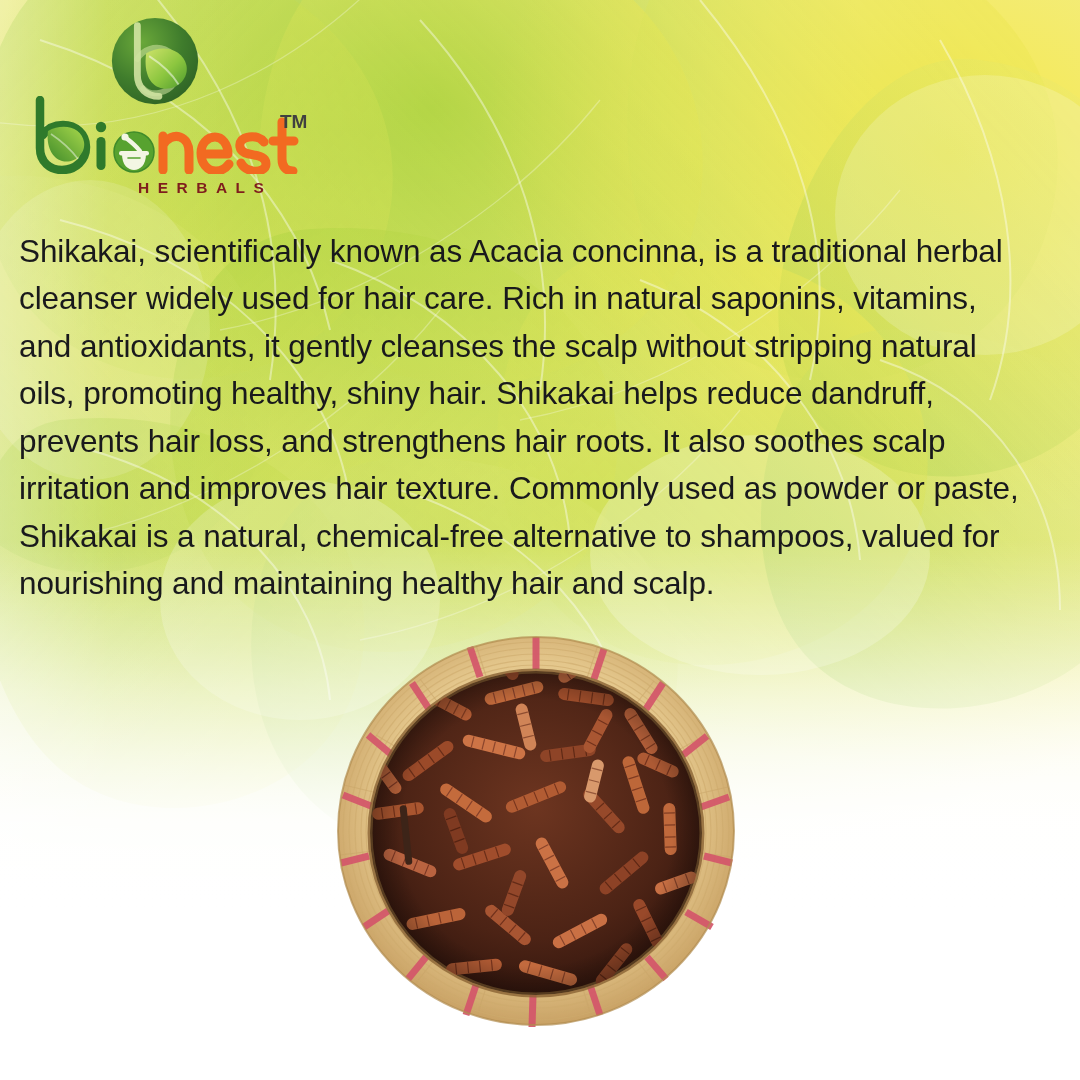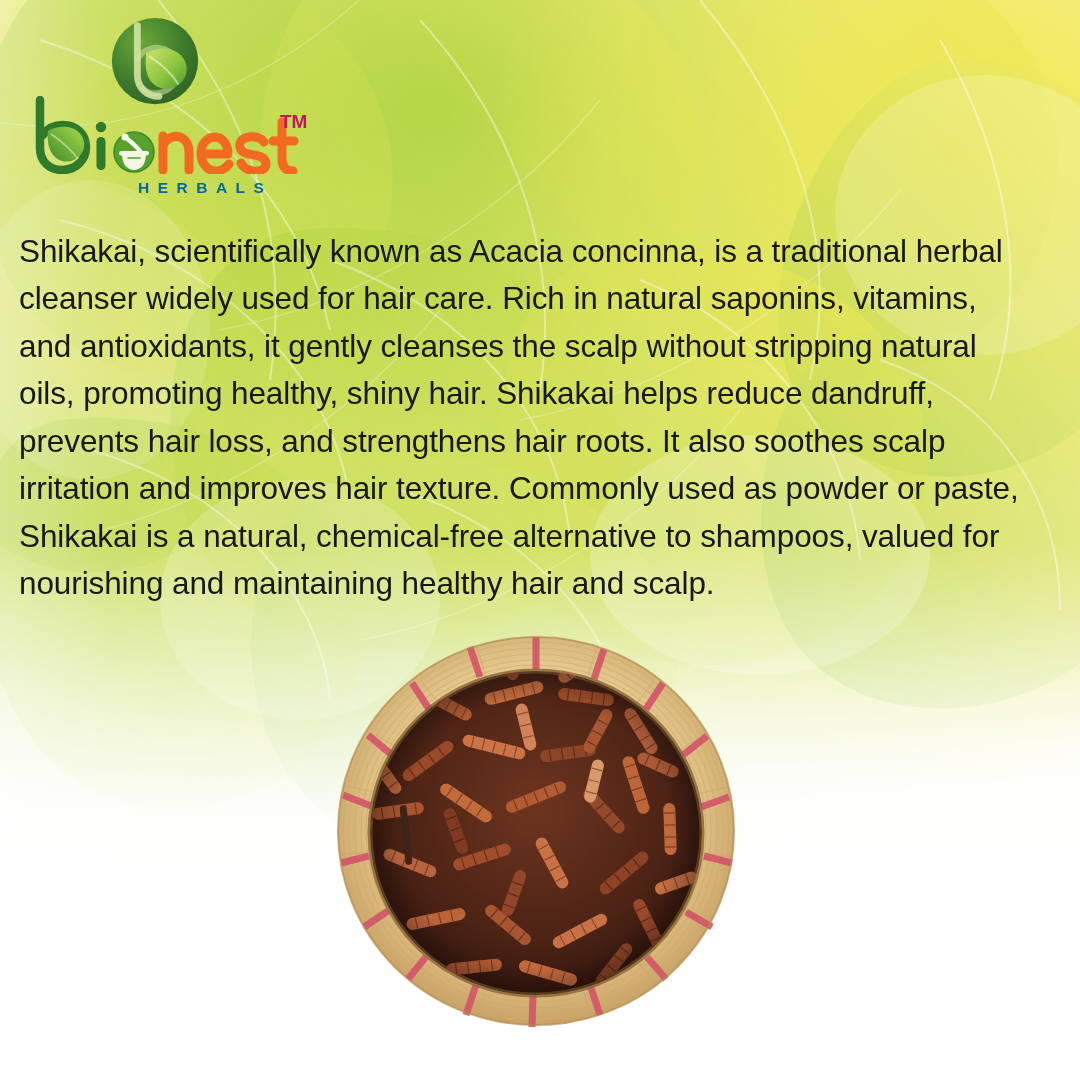--- a/index.html
+++ b/index.html
@@ -70,32 +70,32 @@
     top: 82px;
     width: 300px;
     height: 78px;
   }
   .logo-tm {
     position: absolute;
     left: 254px;
     top: 98px;
     font-size: 19px;
     font-weight: 700;
-    color: #be185d;
+    color: #404040;
     letter-spacing: 0px;
     line-height: 1;
   }
   .logo-sub {
     position: absolute;
     left: 112px;
     top: 166px;
     font-size: 15.5px;
     font-weight: 700;
     letter-spacing: 8.5px;
-    color: #0369a1;
+    color: #7f1d1d;
     line-height: 1;
   }
 
   
   .copy {
     position: absolute;
     left: 19px;
     top: 196px;
     width: 1018px;
     font-size: 31.5px;

